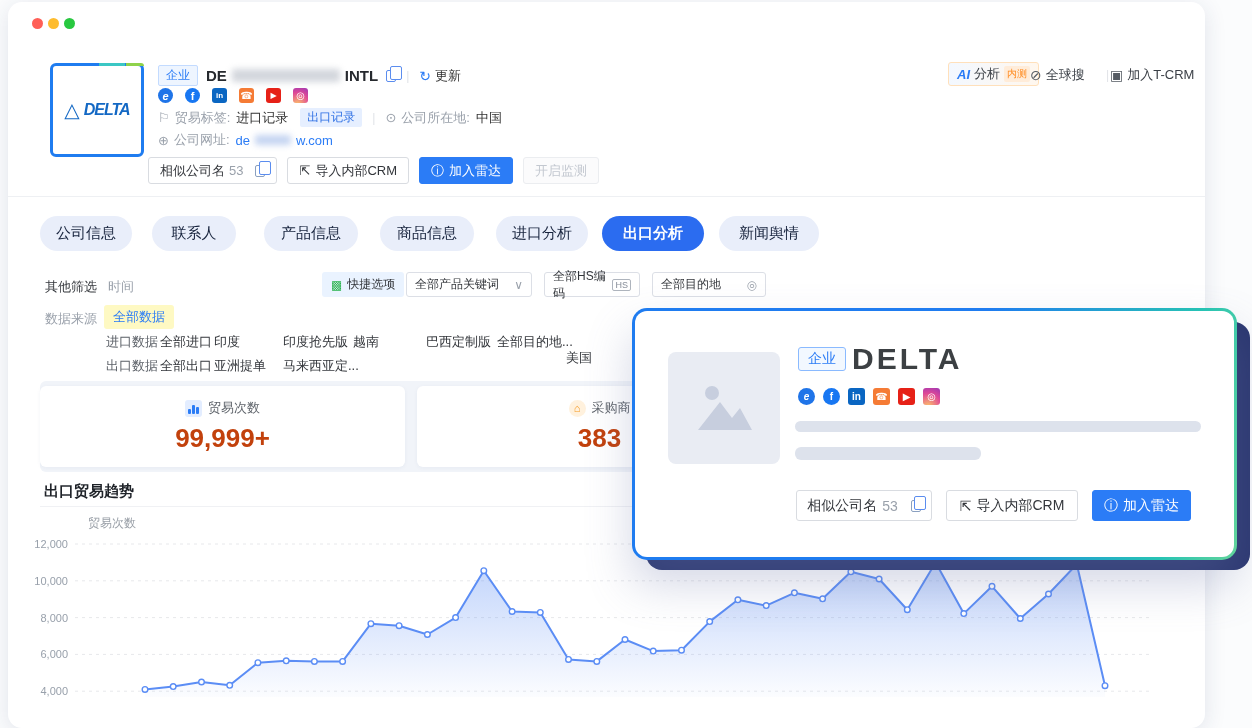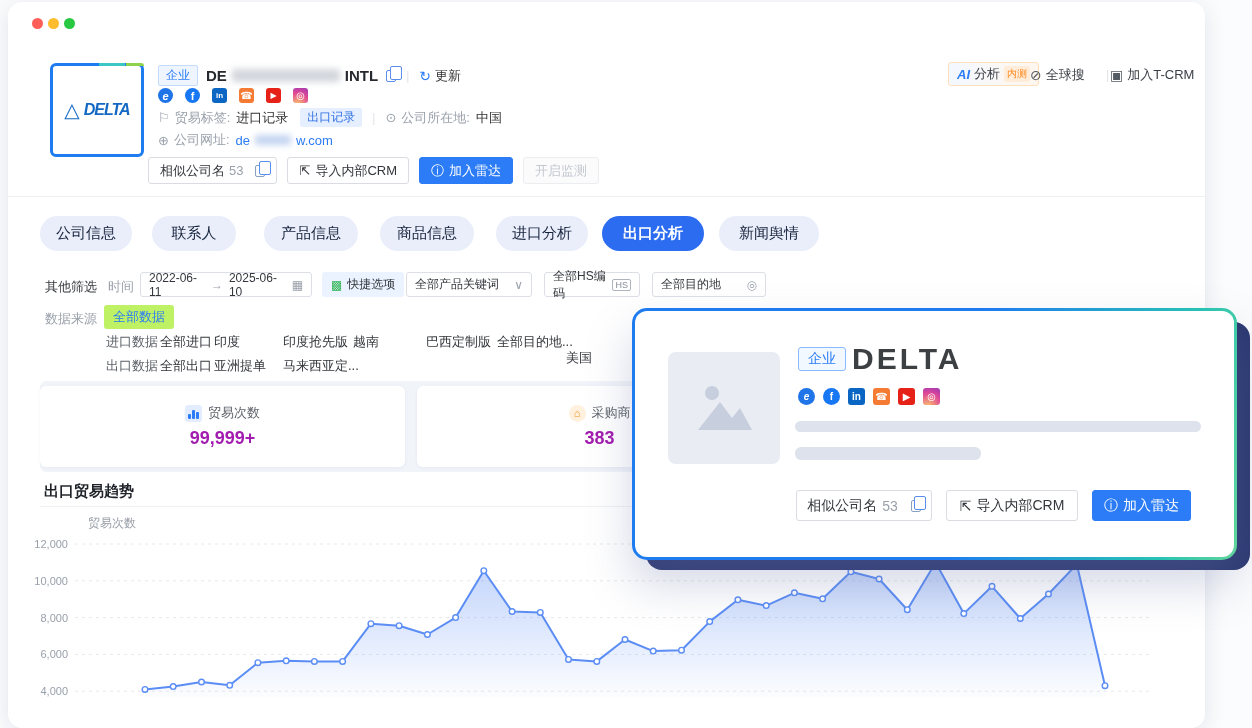--- a/index.html
+++ b/index.html
@@ -75,30 +75,30 @@
   .fgray { font-size:13px; color:#9aa1ab; }
   .fbox { height:25px; border:1px solid #dcdfe6; border-radius:3px; background:#fff; display:inline-flex;
     align-items:center; padding:0 8px; font-size:12px; color:#33363b; gap:6px; cursor:pointer; }
   .fbox .arr { color:#9aa1ab; }
   .hs-tag { font-size:9px; border:1px solid #aeb4bd; border-radius:2px; color:#868d98; padding:0 2px; }
   #quick-opt { height:25px; background:#eaf3ff; border-radius:3px; display:inline-flex; align-items:center;
     padding:0 9px; gap:5px; font-size:12px; color:#33363b; cursor:pointer; }
   #quick-opt .qic { color:#2bb34f; font-size:12px; }
 
   
-  .ds-hl { background:#bef264; color:#2b7cf6; font-size:13px; border-radius:3px; padding:3px 9px; cursor:pointer; }
+  .ds-hl { background:#fef9c3; color:#2b7cf6; font-size:13px; border-radius:3px; padding:3px 9px; cursor:pointer; }
   .ds-cat { font-size:13px; color:#5a5f66; }
   .ds-item { font-size:13px; color:#33363b; cursor:pointer; white-space:nowrap; }
 
   
   #stats-band { left:40px; top:381px; width:1125px; height:91px; background:#f1f4f9; border-radius:6px; }
   .stat-card { top:386px; height:81px; background:#fff; border-radius:6px; display:flex; flex-direction:column;
     align-items:center; justify-content:center; gap:6px; box-shadow:0 1px 4px rgba(40,60,110,.05); }
   .stat-top { display:flex; align-items:center; gap:6px; font-size:13px; color:#5f646b; }
-  .stat-val { font-size:18px; font-weight:bold; color:#a21caf; }
+  .stat-val { font-size:26px; font-weight:bold; color:#c2410c; }
   .mini-chart-ic { width:17px; height:17px; background:#e3edff; border-radius:3px; display:flex; align-items:flex-end; justify-content:center; gap:1.5px; padding:3px 3px; }
   .mini-chart-ic i { display:block; width:3px; background:#2b7cf6; border-radius:1px; }
   .shop-ic { width:17px; height:17px; background:#fff1dd; border-radius:50%; color:#f59a23; font-size:11px;
     display:flex; align-items:center; justify-content:center; }
 
   
   #trend-title { left:44px; top:482px; font-size:15px; font-weight:bold; color:#1f2329; }
   #trend-div { left:40px; top:506px; width:1125px; height:1px; background:#f0f1f4; }
   #legend { left:88px; top:515px; font-size:12px; color:#9aa0a8; }
   #trend-chart { left:0; top:0; pointer-events:none; z-index:5; }
@@ -219,26 +219,20 @@
   <div class="abs tab" style="left:40px;width:92px;">公司信息</div>
   <div class="abs tab" style="left:152px;width:84px;">联系人</div>
   <div class="abs tab" style="left:264px;width:94px;">产品信息</div>
   <div class="abs tab" style="left:380px;width:94px;">商品信息</div>
   <div class="abs tab" style="left:496px;width:92px;">进口分析</div>
   <div class="abs tab active" style="left:602px;width:102px;">出口分析</div>
   <div class="abs tab" style="left:719px;width:100px;">新闻舆情</div>
 
   <div class="abs flabel" style="left:45px;top:278px;">其他筛选</div>
   <div class="abs fgray" style="left:108px;top:278px;">时间</div>
-  <div class="abs fbox" style="left:140px;top:272px;width:172px;justify-content:space-between;">
-    <span>2022-06-11</span>
-    <span class="arr">→</span>
-    <span>2025-06-10</span>
-    <span class="arr">▦</span>
-  </div>
   <div id="quick-opt" class="abs" style="left:322px;top:272px;">
     <span class="qic">▩</span>
     <span>快捷选项</span>
   </div>
   <div class="abs fbox" style="left:406px;top:272px;width:126px;justify-content:space-between;">
     <span>全部产品关键词</span>
     <span class="arr">∨</span>
   </div>
   <div class="abs fbox" style="left:544px;top:272px;width:96px;justify-content:space-between;">
     <span>全部HS编码</span>

